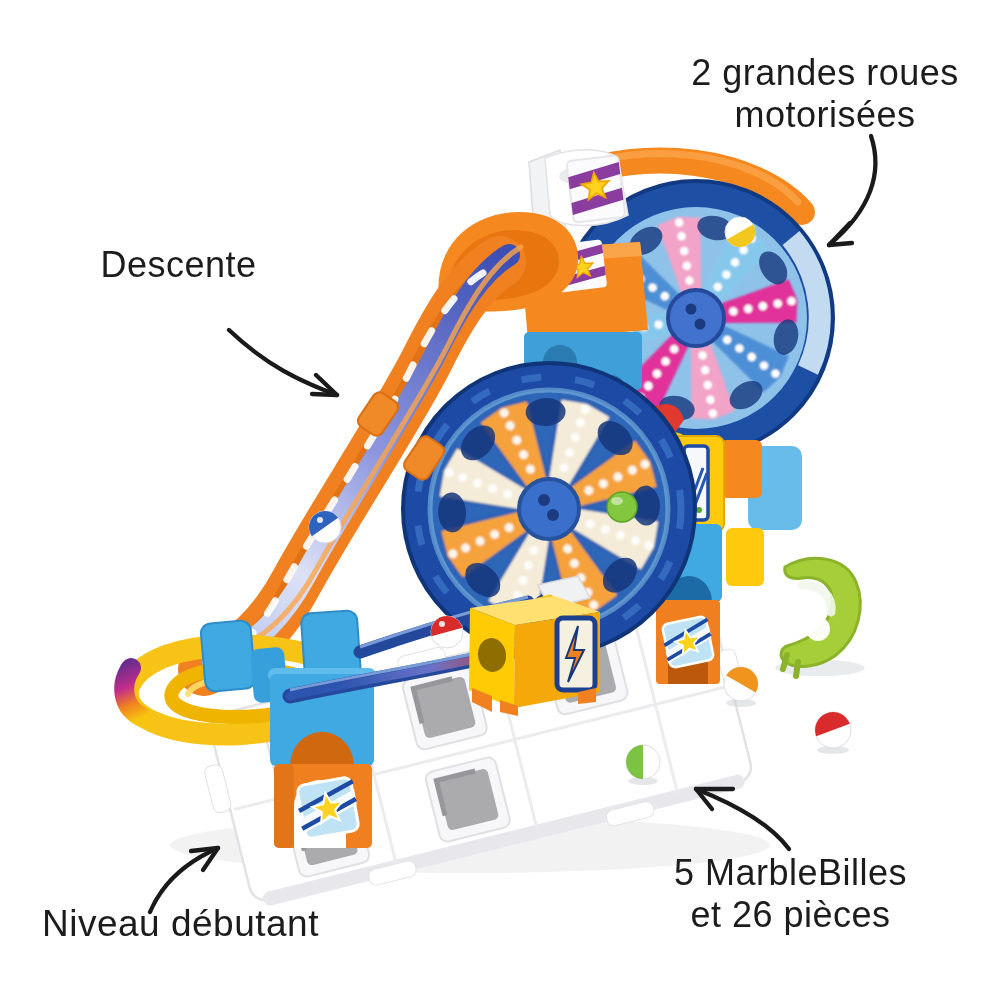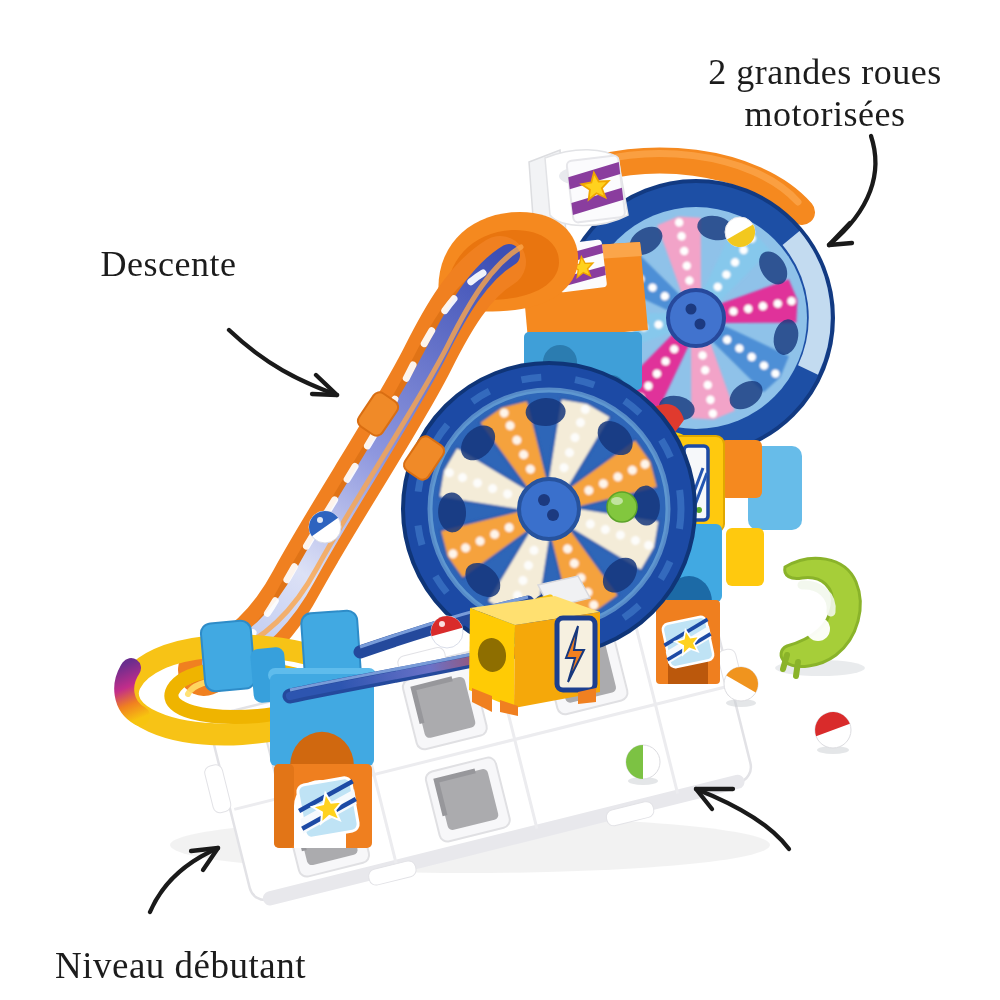--- a/index.html
+++ b/index.html
@@ -1,21 +1,21 @@
 <!DOCTYPE html>
 <html><head>
 <meta charset="utf-8">
 <style>
   html,body{margin:0;padding:0;background:#ffffff;}
   .stage{position:relative;width:1000px;height:1000px;background:#ffffff;overflow:hidden;
-         font-family:Liberation Serif, serif;}
+         font-family:Liberation Sans, sans-serif;}
   .art{position:absolute;left:0;top:0;width:1000px;height:1000px;}
   .ann{position:absolute;text-align:center;color:#1C1C1C;font-size:36px;line-height:1.16;
        letter-spacing:0.5px;font-weight:400;}
-  .ann.single{font-size:37px;margin-top:42px;}
+  .ann.single{font-size:37px;}
 </style>
 </head>
 <body>
 
 <div class="stage">
 
 <svg class="art" viewBox="0 0 1000 1000">
   <defs>
     <linearGradient id="rampGrad" gradientUnits="userSpaceOnUse" x1="500" y1="270" x2="230" y2="650">
       <stop offset="0" stop-color="#3D4FB5"></stop>
@@ -378,22 +378,26 @@
           <path d="M 696,789 L 733,789 M 696,789 L 712,809"></path>
         </g>
   </g>
 </svg>
 
 <div class="ann" style="left:645px;top:52px;width:360px;">
   <div>2 grandes roues</div>
   <div>motorisées</div>
 </div>
 
-<div class="ann" style="left:16px;top:244px;width:305px;">
+<div class="ann" style="left:26px;top:244px;width:305px;">
   <div>Descente</div>
 </div>
 
 <div class="ann single" style="left:18px;top:903px;width:325px;">
   <div>Niveau débutant</div>
 </div>
 
-
+<div class="ann" style="left:638px;top:852px;width:305px;">
+  <div>5 MarbleBilles</div>
+  <div>et 26 pièces</div>
 </div>
 
+</div>
+
 </body></html>

